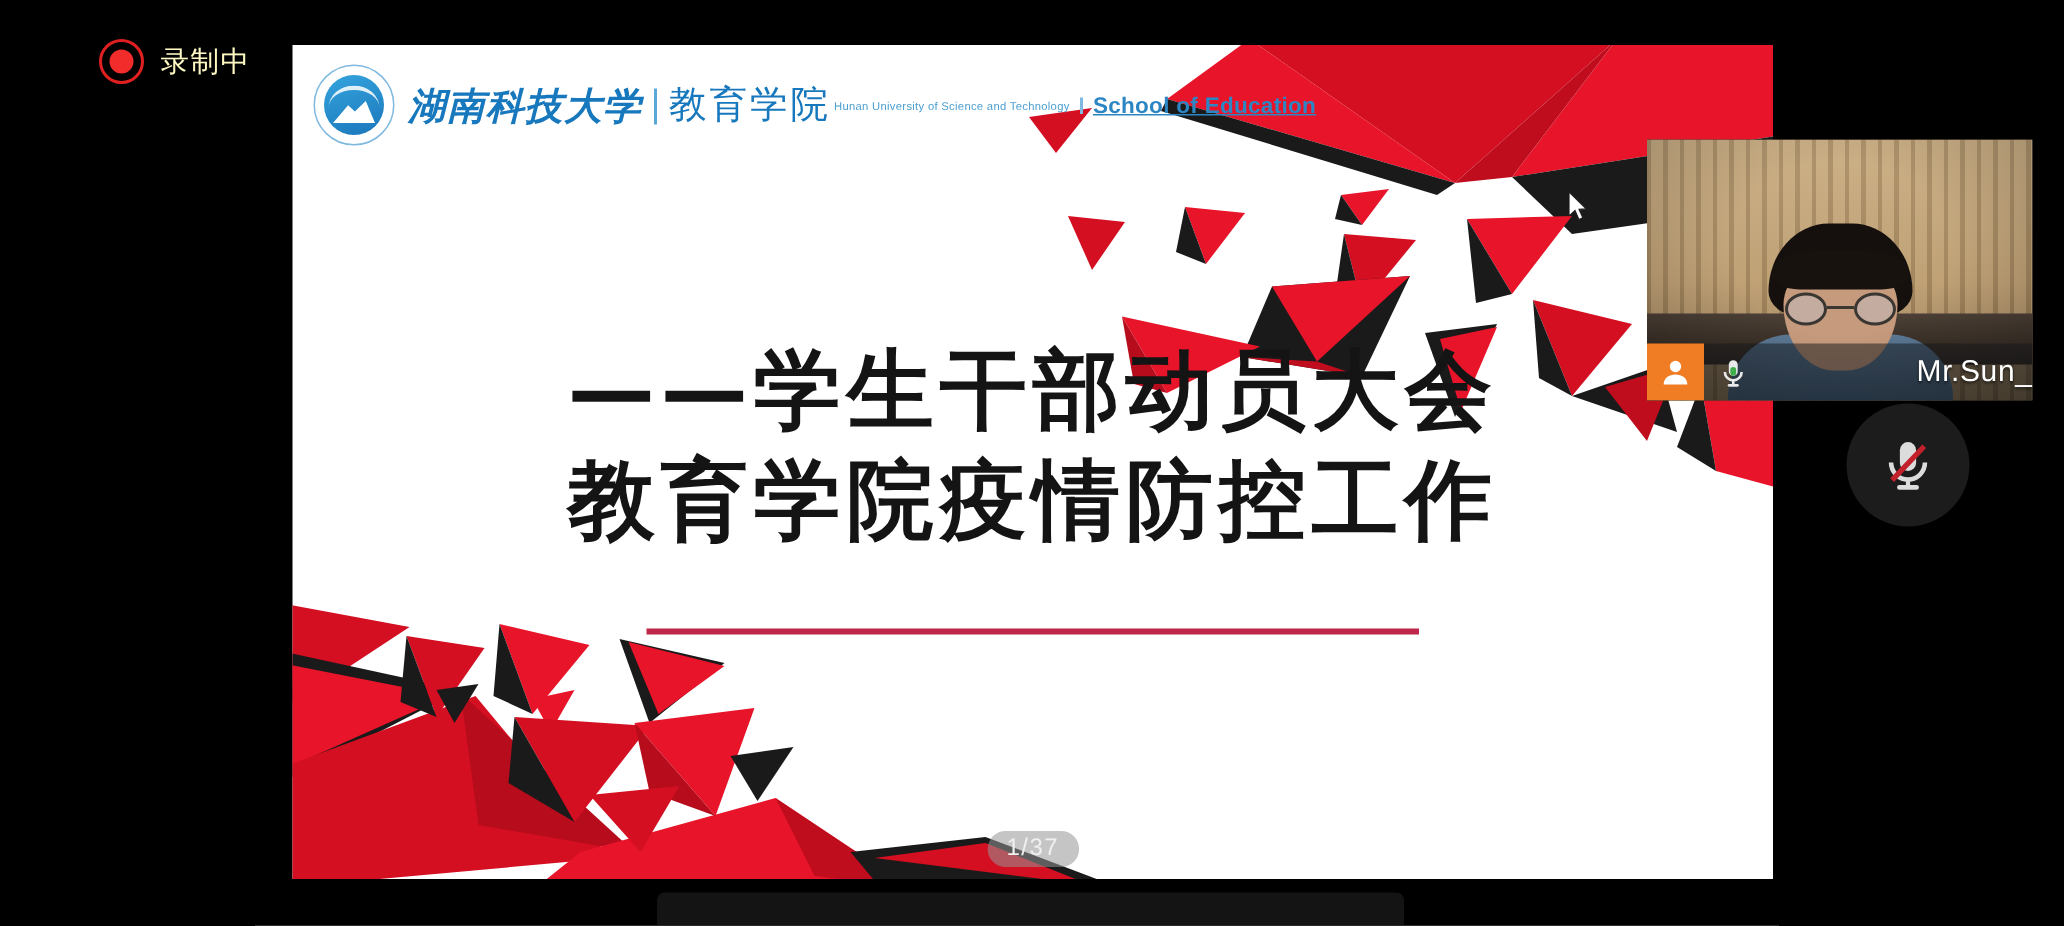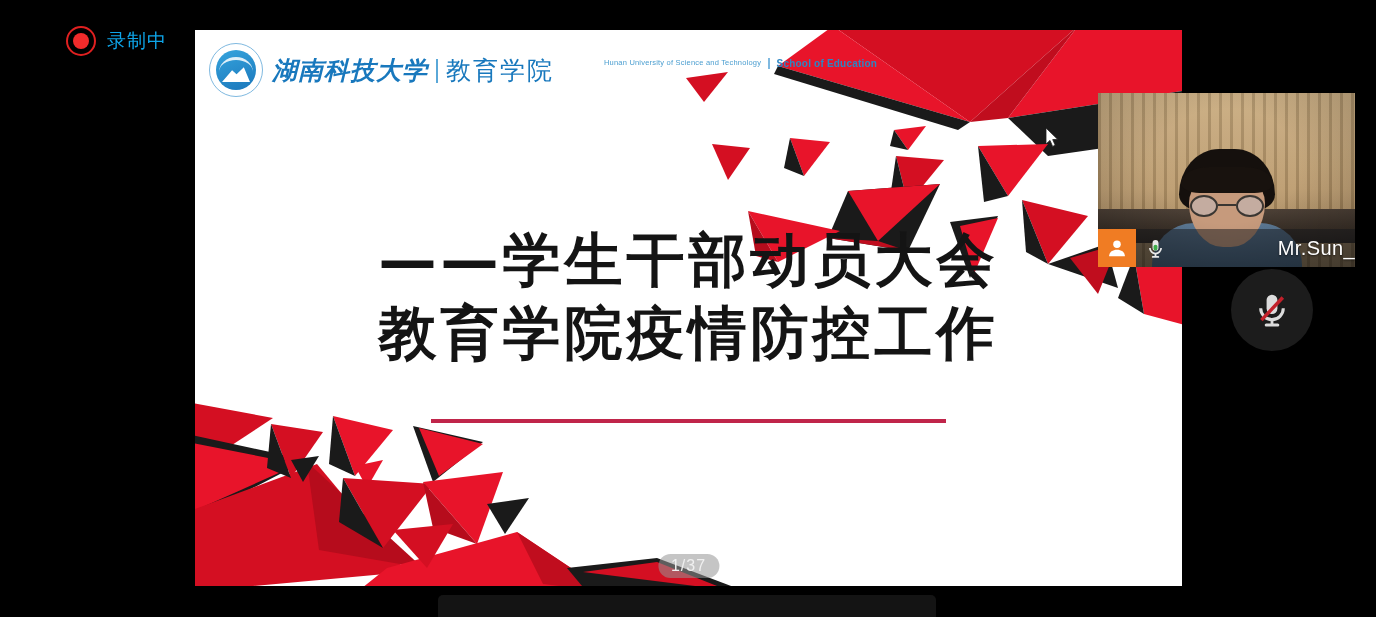--- a/index.html
+++ b/index.html
@@ -6,21 +6,21 @@
   body{width:1376px;height:617px;overflow:hidden;
        font-family:"Liberation Sans","DejaVu Sans",sans-serif;}
   #app{position:relative;width:1376px;height:617px;background:#000;overflow:hidden;}
 
   
   .rec-wrap{position:absolute;left:66px;top:26px;display:flex;align-items:center;gap:11px;}
   .rec-dot{position:relative;width:30px;height:30px;border-radius:50%;
            border:2px solid #e02020;box-sizing:border-box;
            display:flex;align-items:center;justify-content:center;}
   .rec-dot::after{content:"";width:16px;height:16px;border-radius:50%;background:#f22b2b;}
-  .rec-text{color:#0ea5e9;font-size:19px;letter-spacing:1px;white-space:nowrap;}
+  .rec-text{color:#fef9c3;font-size:19px;letter-spacing:1px;white-space:nowrap;}
 
   
   .slide{position:absolute;left:195px;top:30px;width:987px;height:556px;
          background:#fff;overflow:hidden;}
 
   
   .logo{position:absolute;left:14px;top:13px;display:flex;align-items:center;gap:9px;}
   .logo-mark{width:52px;height:52px;border-radius:50%;border:1.5px solid #7fb9e0;
              background:#fff;position:relative;overflow:hidden;flex:none;}
   .logo-mark .disc{position:absolute;left:6px;top:6px;width:40px;height:40px;border-radius:50%;
@@ -28,24 +28,24 @@
   .logo-mark .peak{position:absolute;left:12px;top:22px;width:28px;height:16px;
                    background:#fff;clip-path:polygon(0% 100%,36% 26%,52% 52%,78% 8%,100% 100%);}
   .logo-mark .wave{position:absolute;left:9px;top:13px;width:34px;height:12px;
                    border-top:3px solid #fff;border-radius:50%/100% 100% 0 0;opacity:.85;}
   .logo-txt{display:flex;flex-direction:row;gap:2px;}
   .logo-row{display:flex;align-items:flex-end;gap:7px;}
   .logo-cn{font-size:25px;font-weight:700;color:#1878bd;letter-spacing:1px;
            font-family:"DejaVu Serif",serif;font-style:italic;line-height:1;}
   .logo-div{width:2px;height:24px;background:#5aa8d8;margin:0 1px;}
   .logo-cn2{font-size:25px;font-weight:400;color:#1878bd;letter-spacing:2px;line-height:1;}
-  .logo-row2{display:flex;gap:7px;margin-left:48px;}
+  .logo-row2{display:flex;align-items:center;gap:7px;}
   .logo-en{font-size:7.5px;color:#4b9ed0;letter-spacing:.2px;white-space:nowrap;}
   .logo-div2{width:1.5px;height:11px;background:#7fb9e0;}
-  .logo-en2{font-size:10px;color:#2d86c4;font-weight:600;letter-spacing:.2px;white-space:nowrap;}
+  .logo-en2{font-size:15px;color:#2d86c4;font-weight:600;letter-spacing:.2px;white-space:nowrap;text-decoration:underline;}
 
   
   .poly{position:absolute;pointer-events:none;}
   .poly svg{display:block;}
   .deco-tr{right:-6px;top:-4px;width:610px;height:300px;}
   .deco-bl{left:-8px;bottom:-6px;width:560px;height:220px;}
 
   
   .title-block{position:absolute;left:0;right:0;top:190px;text-align:center;}
   .t-line{font-size:58px;font-weight:900;color:#141414;letter-spacing:4px;line-height:1.26;

